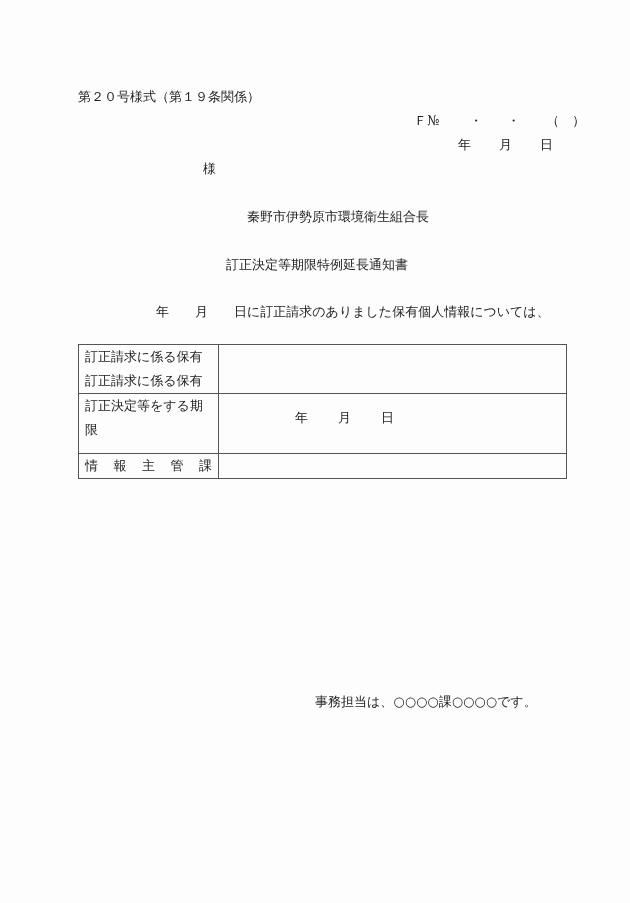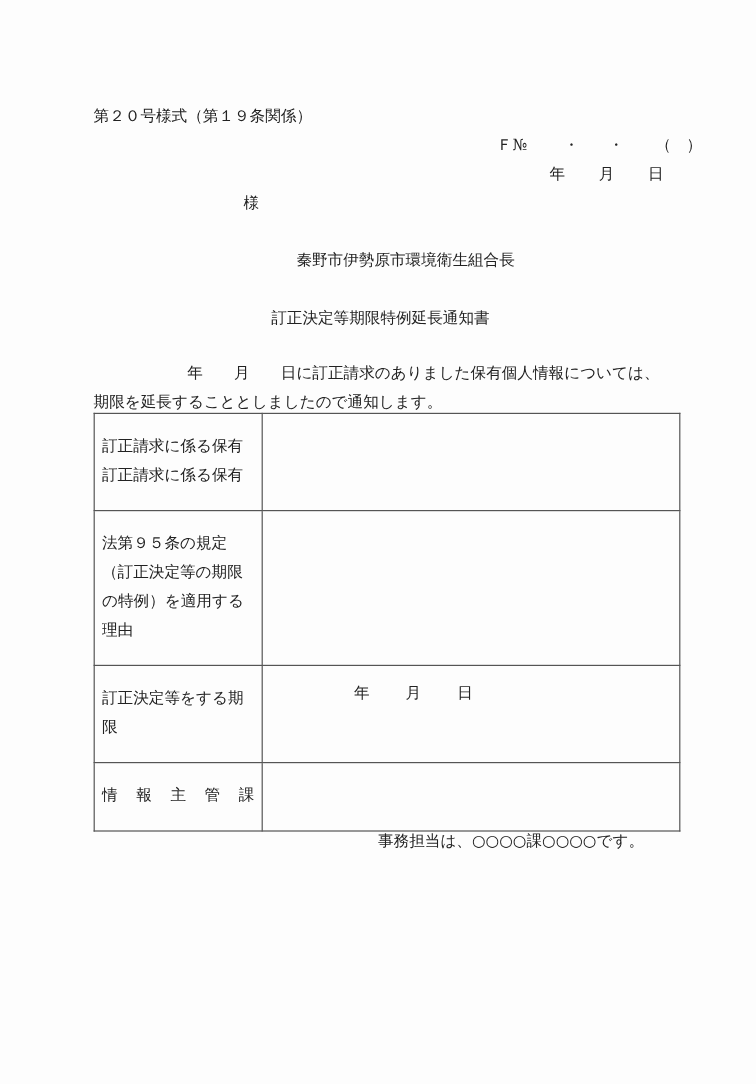--- a/index.html
+++ b/index.html
@@ -15,21 +15,21 @@
   .date-top { left:458px; top:112px; }
   .addressee { left:203px; top:136px; }
   .sender { left:247px; top:184px; }
   .title { left:226px; top:232px; }
   .body-text { left:78px; top:276px; width:492px; line-height:24px; white-space:normal; }
   .body-text div { white-space:nowrap; }
   table.info {
     position:absolute; left:78px; top:344px; width:489px;
     border-collapse:collapse; table-layout:fixed;
   }
-  table.info td { border:1px solid #555; padding:16px 6px; vertical-align:top; line-height:24px; }
+  table.info td { border:1px solid #555; padding:0 6px; vertical-align:top; line-height:24px; }
   table.info td.label { width:127px; }
   .row1 td { height:47px; }
   .row2 td { height:94px; }
   .row3 td { height:47px; }
   .row4 td { height:23px; line-height:23px; }
   .date-cell { padding-top:12px !important; }
   .date-cell span { display:inline-block; }
   .spaced { letter-spacing:0; word-spacing:0; display:flex; justify-content:space-between; }
   .contact { left:315px; top:666px; line-height:24px; }
 </style>
@@ -51,38 +51,28 @@
 <div class="abs date-top">
   <span>年</span><span style="display:inline-block;width:28px"></span><span>月</span><span style="display:inline-block;width:28px"></span><span>日</span>
 </div>
 
 <div class="abs addressee">様</div>
 <div class="abs sender">秦野市伊勢原市環境衛生組合長</div>
 <div class="abs title">訂正決定等期限特例延長通知書</div>
 
 <div class="abs body-text">
   <div>　　　　　　年　　月　　日に訂正請求のありました保有個人情報については、</div>
-  <div>期限を延長することとしましたので通知します。</div>
 </div>
 
 <table class="info">
   <tbody>
       <tr class="row1">
     <td class="label">
       <div>訂正請求に係る保有</div>
       <div>訂正請求に係る保有</div>
-    </td>
-    <td></td>
-  </tr>
-  <tr class="row2">
-    <td class="label">
-      <div>法第９５条の規定</div>
-      <div>（訂正決定等の期限</div>
-      <div>の特例）を適用する</div>
-      <div>理由</div>
     </td>
     <td></td>
   </tr>
   <tr class="row3">
     <td class="label">
       <div>訂正決定等をする期</div>
       <div>限</div>
     </td>
     <td class="date-cell">
       <span style="width:70px"></span><span>年</span><span style="width:30px"></span><span>月</span><span style="width:30px"></span><span>日</span>

